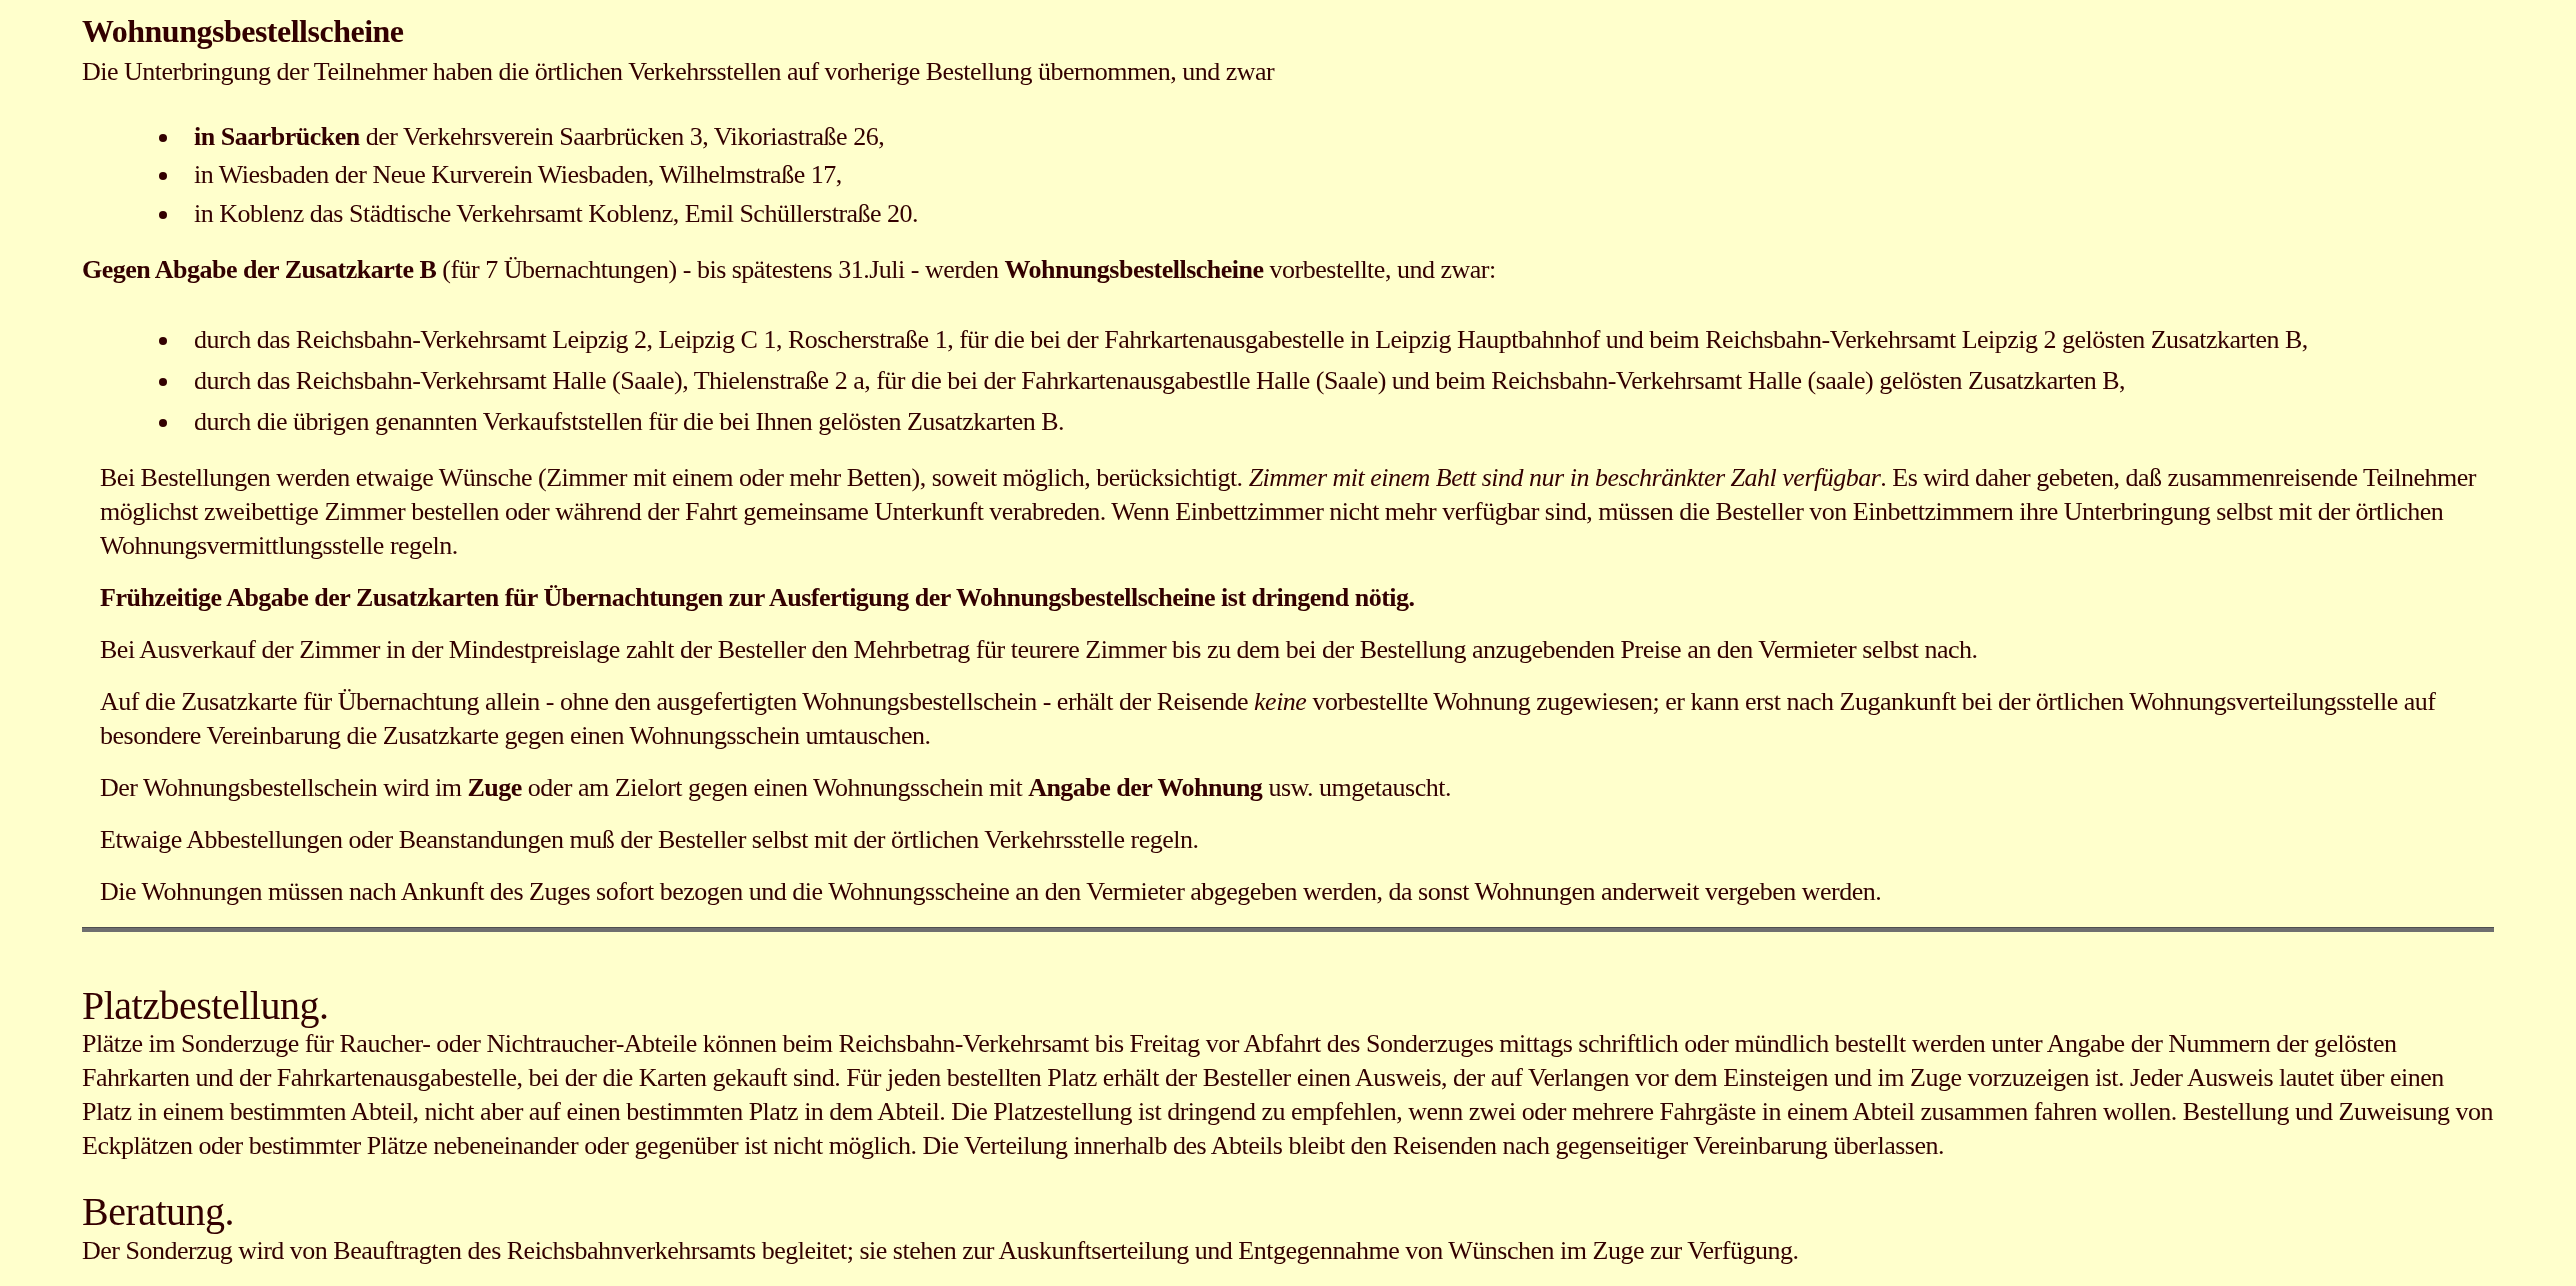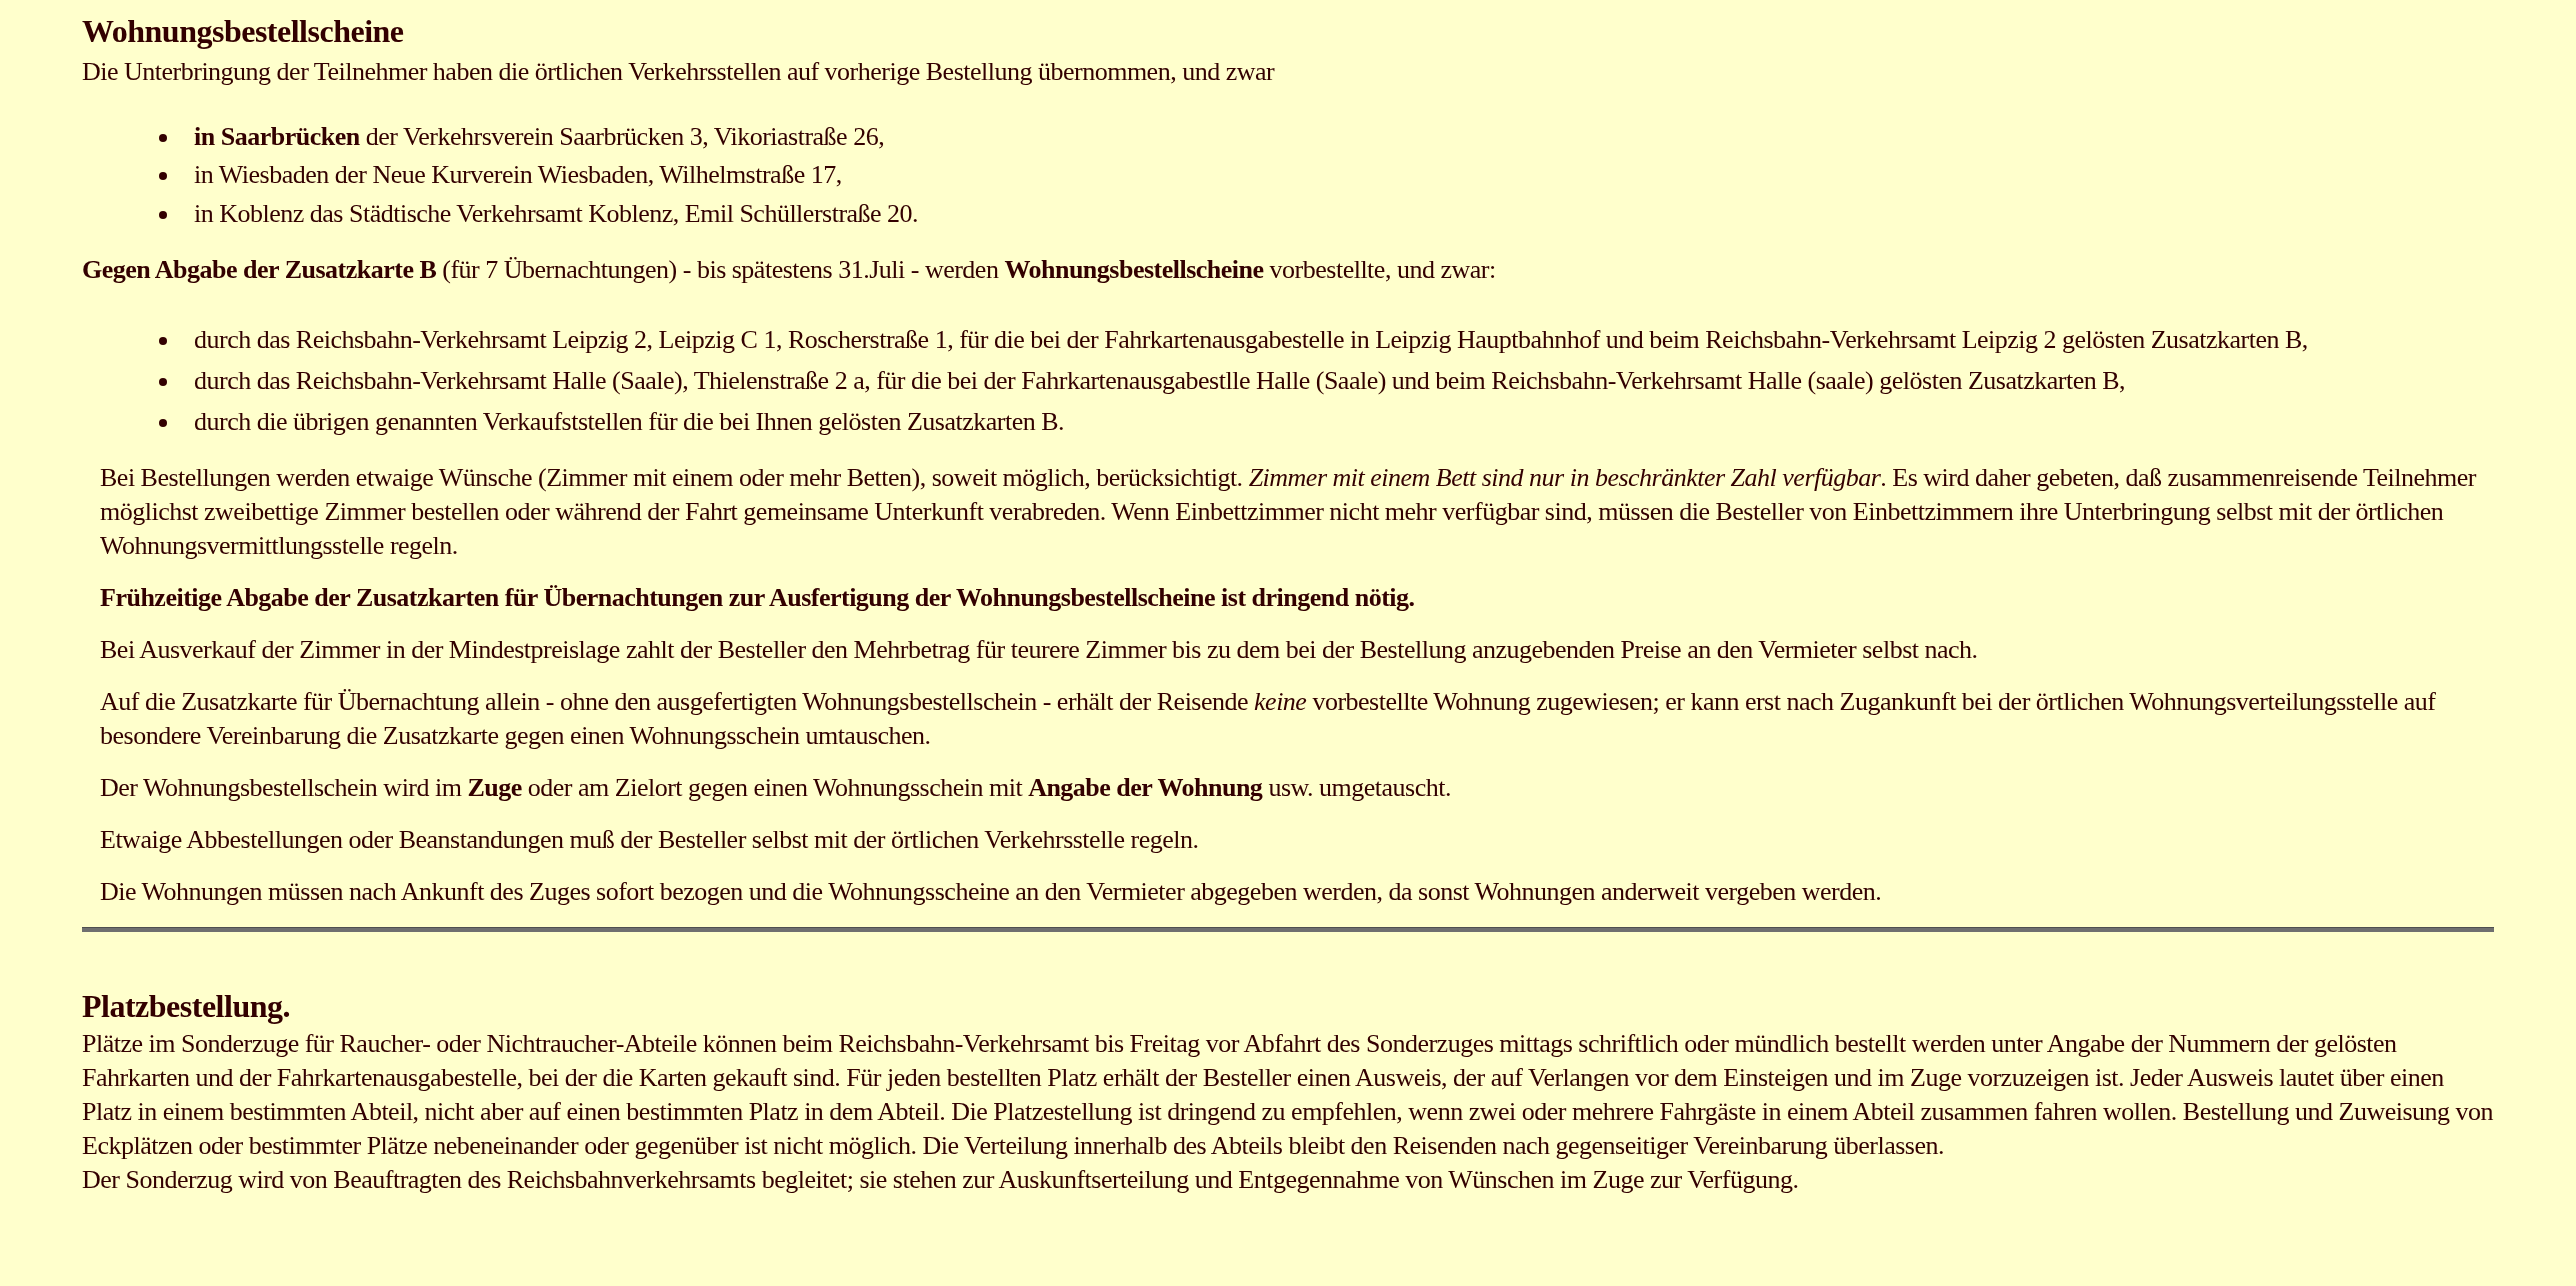--- a/index.html
+++ b/index.html
@@ -20,23 +20,23 @@
   .page { padding: 11px 82px 0 82px; }
 
   h2.doc-title {
     font-size: 32px;
     line-height: 40px;
     font-weight: bold;
     letter-spacing: -0.5px;
     margin: 0 0 3.6px 0;
   }
   h2.section-title {
-    font-size: 32px;
+    font-size: 40px;
     line-height: 40px;
-    font-weight: bold;
+    font-weight: normal;
     letter-spacing: -0.5px;
     margin: 54px 0 1.8px 0;
   }
   h2.section-title.tight { margin-top: 29px; }
 
   p { margin: 0; }
 
   ul.doc-list {
     list-style: disc inside;
     margin: 31px 0 22px 0;
@@ -88,17 +88,18 @@
     <p><span>Etwaige Abbestellungen oder Beanstandungen muß der Besteller selbst mit der örtlichen Verkehrsstelle regeln.</span></p>
     <p><span>Die Wohnungen müssen nach Ankunft des Zuges sofort bezogen und die Wohnungsscheine an den Vermieter abgegeben werden, da sonst Wohnungen anderweit vergeben werden.</span></p>
   </div>
 
   <hr class="rule">
 
   <h2 class="section-title">Platzbestellung.</h2>
 
   <p>Plätze im Sonderzuge für Raucher- oder Nichtraucher-Abteile können beim Reichsbahn-Verkehrsamt bis Freitag vor Abfahrt des Sonderzuges mittags schriftlich oder mündlich bestellt werden unter Angabe der Nummern der gelösten Fahrkarten und der Fahrkartenausgabestelle, bei der die Karten gekauft sind. Für jeden bestellten Platz erhält der Besteller einen Ausweis, der auf Verlangen vor dem Einsteigen und im Zuge vorzuzeigen ist. Jeder Ausweis lautet über einen Platz in einem bestimmten Abteil, nicht aber auf einen bestimmten Platz in dem Abteil. Die Platzestellung ist dringend zu empfehlen, wenn zwei oder mehrere Fahrgäste in einem Abteil zusammen fahren wollen. Bestellung und Zuweisung von Eckplätzen oder bestimmter Plätze nebeneinander oder gegenüber ist nicht möglich. Die Verteilung innerhalb des Abteils bleibt den Reisenden nach gegenseitiger Vereinbarung überlassen.</p>
 
+  <h2 class="section-title tight">Beratung.</h2>
 
   <p>Der Sonderzug wird von Beauftragten des Reichsbahnverkehrsamts begleitet; sie stehen zur Auskunftserteilung und Entgegennahme von Wünschen im Zuge zur Verfügung.</p>
 
 </div>
 
 
 </body></html>

